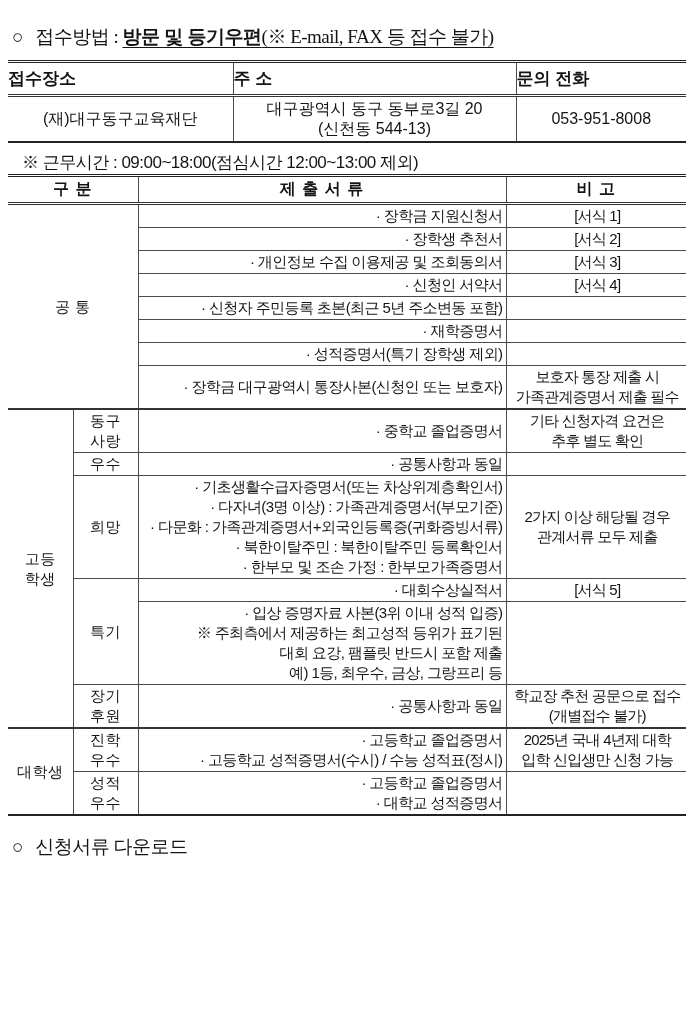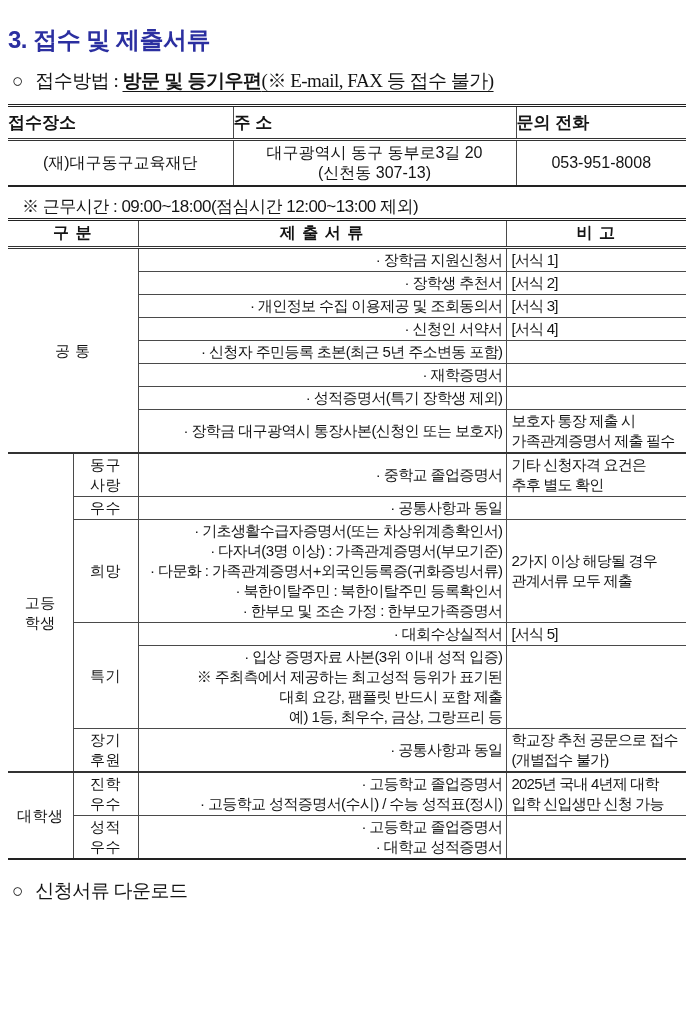--- a/index.html
+++ b/index.html
@@ -44,36 +44,35 @@
   .worktime-note { font-size: 17px; letter-spacing: -0.5px; margin: 4px 0 0 14px; }
 
   .section-title { margin: 28px 0 10px 4px; }
 
   
   .doc-table { margin: 0; }
   .doc-table th { font-size: 16px; padding: 2px 0; text-align: center; letter-spacing: 1px; }
   .doc-table td { font-size: 15px; line-height: 20px; vertical-align: middle; padding: 1px 3px; }
   .cat-cell  { text-align: center; white-space: pre-line; letter-spacing: 0.5px; }
   .doc-cell  { text-align: right; white-space: pre-wrap; padding-left: 6px !important; letter-spacing: -0.6px; }
-  .note-cell { text-align: left; white-space: pre-line; padding-left: 5px !important; letter-spacing: -0.8px; }
+  .note-cell { text-align: center; white-space: pre-line; padding-left: 5px !important; letter-spacing: -0.8px; }
   tr.block-start td { border-top: 2px solid #333; }
 
   
   .footer-note {
     font-size: 16px; line-height: 22px; letter-spacing: -0.5px;
     white-space: pre-wrap; margin: 12px 0 0 6px;
   }
   .downloads-title { margin: 18px 0 6px 4px; }
 </style>
 </head>
 <body>
 
 <div class="page">
 
-  <div class="page-title" style="color: rgb(43, 47, 160);">3. 접수 및 제출서류</div>
 
   <div class="bullet-line">
     <span class="bullet">○</span>
     <span>접수방법 : </span>
     <span class="method-underline">
       <span class="method-emph">방문 및 등기우편</span><span>(※ E-mail, FAX 등 접수 불가)</span>
     </span>
   </div>
 
   <table class="scan-table reception-table">
@@ -86,21 +85,21 @@
       <tr>
         <th>접수장소</th>
         <th>주    소</th>
         <th>문의 전화</th>
       </tr>
     </thead>
     <tbody>
       <tr>
         <td class="row-first">(재)대구동구교육재단</td>
         <td class="pre">대구광역시 동구 동부로3길 20
-(신천동 307-13)</td>
+(신천동 544-13)</td>
         <td class="row-last">053-951-8008</td>
       </tr>
     </tbody>
   </table>
 
   <div class="worktime-note">※ 근무시간 : 09:00~18:00(점심시간 12:00~13:00 제외)</div>
 
 
   <table class="scan-table doc-table">
     <colgroup>

